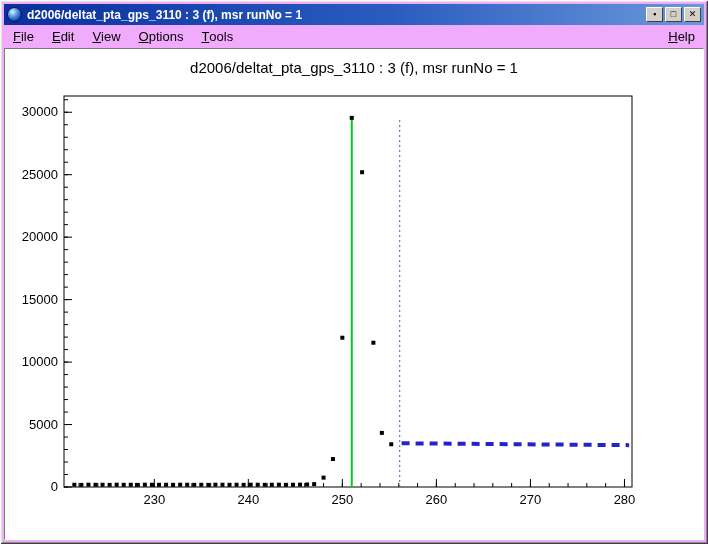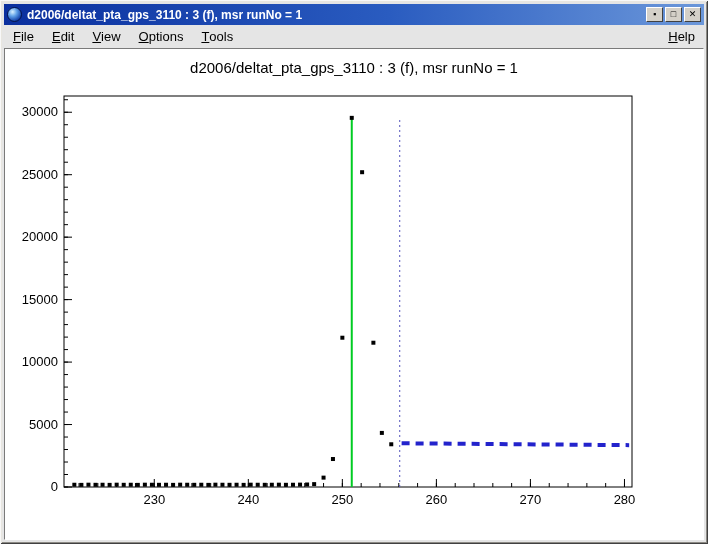--- a/index.html
+++ b/index.html
@@ -4,21 +4,21 @@
 <style>
   * { box-sizing: border-box; }
   html, body { margin: 0; padding: 0; }
   body {
     width: 708px; height: 544px;
     font-family: "Liberation Sans", sans-serif;
     background: #c0c0c0;
   }
   .window {
     position: relative; width: 708px; height: 544px;
-    background: #e5e5e5;
+    background: #f0abfc;
     box-shadow: inset 1px 1px 0 #f8f8f8, inset -1px -1px 0 #404040,
                 inset 2px 2px 0 #e8e6e0, inset -2px -2px 0 #8c8a84;
   }
   .titlebar {
     position: absolute; top: 4px; left: 4px; right: 4px; height: 21px;
     background: linear-gradient(90deg, #0a2f9e 0%, #2a5cc0 55%, #6b97da 100%);
     display: flex; align-items: center; padding: 0 3px;
   }
   .app-icon {
     width: 15px; height: 15px; border-radius: 50%; flex: 0 0 auto;

